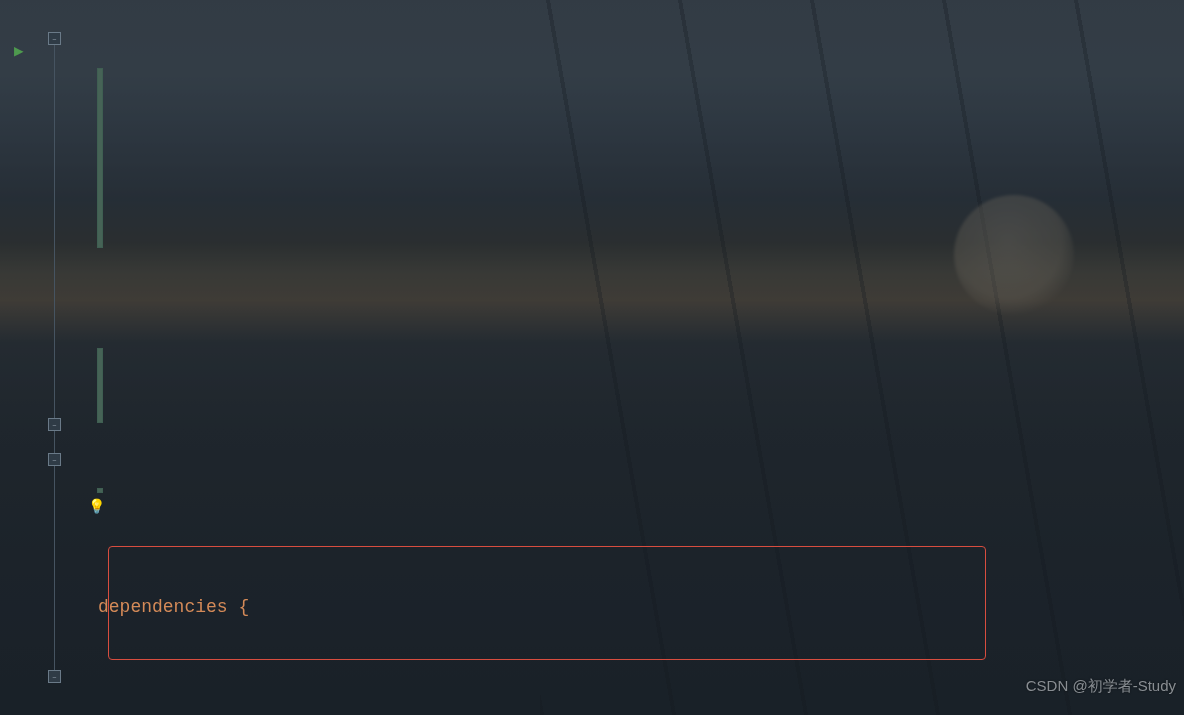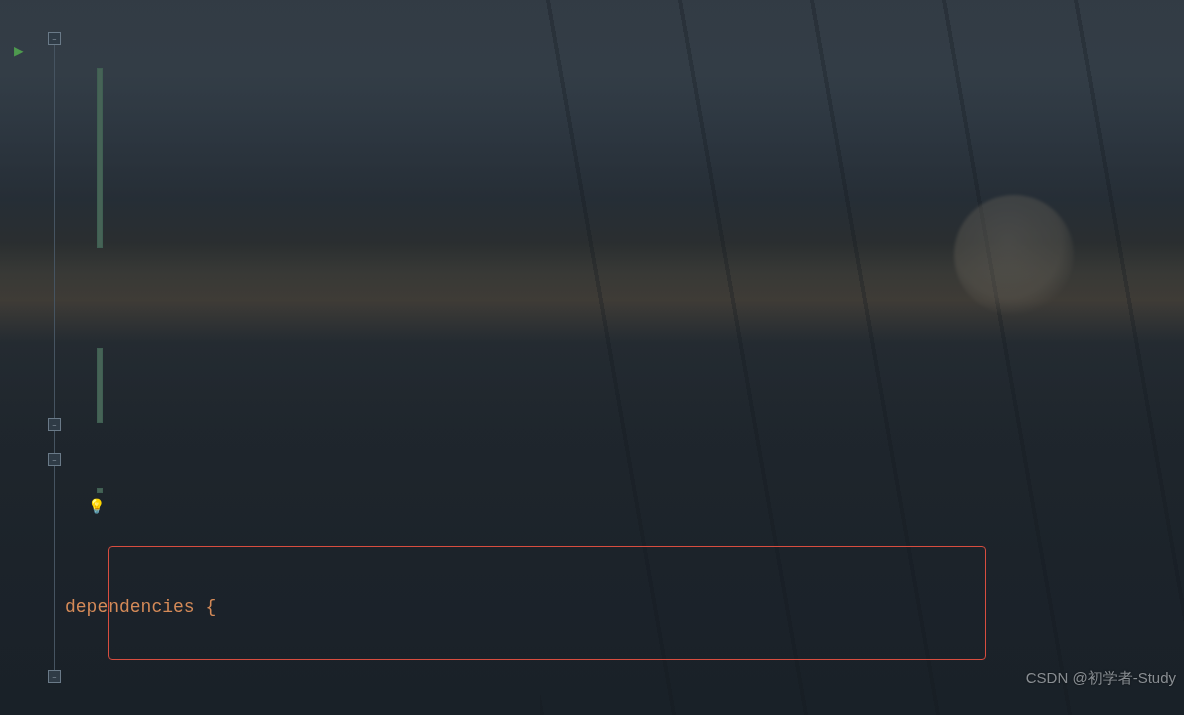--- a/index.html
+++ b/index.html
@@ -95,32 +95,32 @@
     font-size:14px;
   }
 
   .line {
     position:relative;
     padding-left:118px;
     height:35px;
   }
   .line.l0 { padding-left:65px; }
 
-  .tok-key{ color:#d48a58; }
+  .tok-key{ color:#d48a58;margin-left:33px; }
 
   .red-box{
     position:absolute;
     border:1.5px solid #d84d3f;
     border-radius:4px;
     pointer-events:none;
   }
 
   .watermark{
     position:absolute;
-    right:8px; bottom:20px;
+    right:8px; bottom:12px;
     color: rgba(210,215,220,0.62);
     font-size:15px;
     font-family: "Microsoft YaHei", sans-serif;
     text-shadow: 0 0 2px rgba(0,0,0,0.6);
     white-space:nowrap;
   }
 </style>
 </head>
 <body>
 

